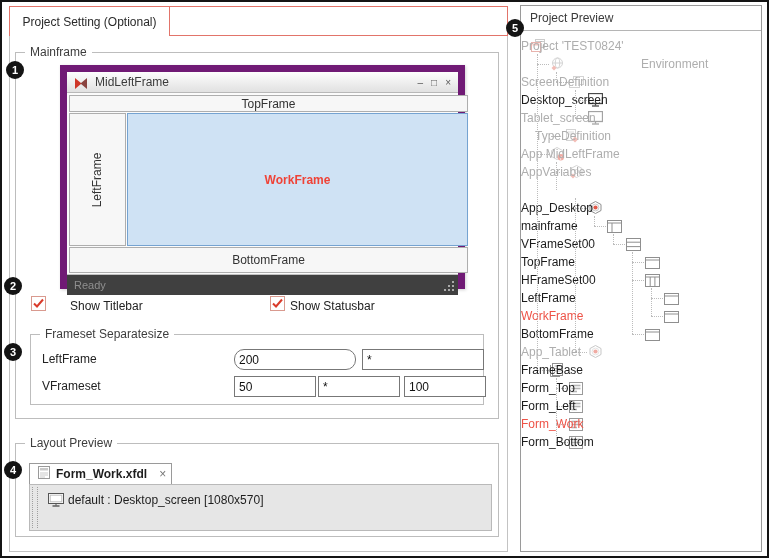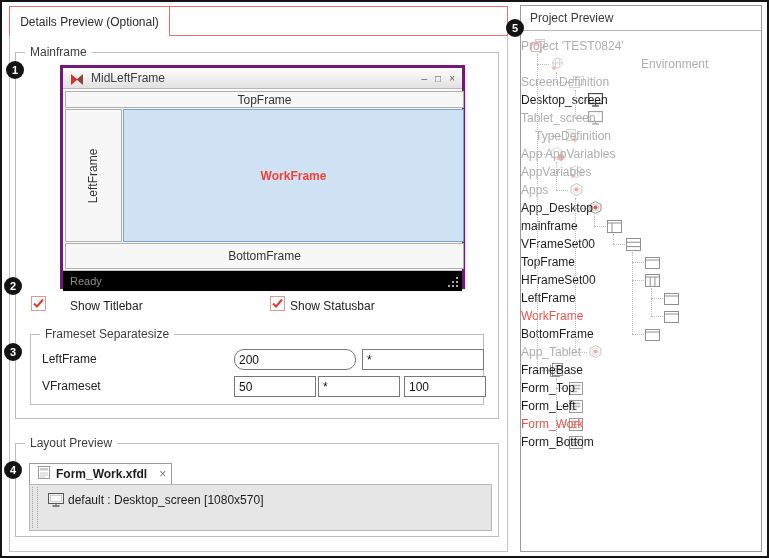--- a/index.html
+++ b/index.html
@@ -21,38 +21,38 @@
 
   
   .fs{position:absolute;box-sizing:border-box;border:1px solid #bdbdbd;background:transparent;}
   .fs-legend{position:absolute;top:-8px;left:9px;background:#fff;padding:0 5px;font-size:12px;color:#3d3d3d;line-height:14px;}
   .fs-mainframe{left:13px;top:50px;width:484px;height:367px;}
   .fs-sep{left:28px;top:332px;width:454px;height:71px;}
   .fs-layout{left:13px;top:441px;width:484px;height:94px;}
 
   
   .pwin{position:absolute;left:58px;top:63px;width:405px;height:224px;box-sizing:border-box;
-    border:3px solid #701a75;background:#fbfbfb;box-shadow:1px 1px 3px rgba(0,0,0,.18);}
+    border:7px solid #701a75;background:#fbfbfb;box-shadow:1px 1px 3px rgba(0,0,0,.18);}
   .ptitle{position:absolute;left:0;top:0;width:100%;height:21px;box-sizing:border-box;
     background:linear-gradient(#fdfdfd,#e1e1e1);border-bottom:1px solid #b8b8b8;}
   .ptitle .ticon{position:absolute;left:7px;top:4px;}
   .ptitle .ttext{position:absolute;left:28px;top:0;line-height:21px;font-size:12px;color:#3b3b3b;}
   .pctrls{position:absolute;right:7px;top:0;height:21px;display:flex;align-items:center;gap:8px;
     font-size:10px;color:#5a5a5a;}
   .pctrls span{cursor:default;line-height:21px;}
   .band{position:absolute;box-sizing:border-box;background:#f7f7f7;border:1px solid #aeaeae;
     display:flex;align-items:center;justify-content:center;font-size:12px;color:#333;}
   .b-top{left:2px;top:23px;width:399px;height:17px;}
   .b-left{left:2px;top:41px;width:57px;height:133px;}
   .b-left span{transform:rotate(-90deg);white-space:nowrap;}
   .b-work{left:60px;top:41px;width:341px;height:133px;background:#cfe2f4;border:1px solid #75a3d1;
     font-weight:bold;color:#ef4337;}
   .b-bottom{left:2px;top:175px;width:399px;height:26px;}
   .pstatus{position:absolute;left:0;top:202px;width:100%;height:21px;box-sizing:border-box;
-    background:#000000;border-top:1px solid #c2c2c2;font-size:11px;color:#8f8f8f;}
+    background:#404040;border-top:1px solid #c2c2c2;font-size:11px;color:#8f8f8f;}
   .pstatus .stext{position:absolute;left:7px;top:0;line-height:20px;}
   .grip{position:absolute;right:4px;bottom:4px;width:2px;height:2px;background:#aaa;
     box-shadow:0 -4px #aaa,0 -8px #aaa,-4px 0 #aaa,-8px 0 #aaa,-4px -4px #aaa;}
 
   
   .cbrow{position:absolute;display:flex;align-items:center;gap:5px;height:15px;}
   .cb1{left:29px;top:296px;gap:24px;} .cb2{left:268px;top:296px;}
   .cblabel{font-size:12px;color:#222;}
 
   
@@ -94,21 +94,21 @@
     font-size:11px;font-weight:bold;display:flex;align-items:center;justify-content:center;z-index:60;}
   .m1{left:4px;top:59px;} .m2{left:2px;top:275px;} .m3{left:2px;top:341px;}
   .m4{left:2px;top:459px;} .m5{left:504px;top:17px;}
 </style>
 </head>
 <body>
 
 <div class="screen">
 
   <div class="tabstrip">
-    <div class="tab tab-2">Details Preview (Optional)</div>
+    <div class="tab tab-2">Project Setting (Optional)</div>
     <div class="tab-filler"></div>
   </div>
 
   <div class="left-pane"></div>
 
   <div class="fs fs-mainframe">
     <span class="fs-legend">Mainframe</span>
   </div>
 
   <div class="pwin">
@@ -262,42 +262,33 @@
           <span class="tlabel">TypeDefinition</span>
         </div>
 
         <div class="trow dim" style="top: 139px;">
           <span class="stub" style="left: 16px; width: 12px;"></span>
           <span class="ticn" style="left: 29px;"><svg width="15" height="14" viewBox="0 0 15 14">
               <path d="M7 0.5 L12.5 3.5 L12.5 9.5 L7 12.5 L1.5 9.5 L1.5 3.5 Z" fill="#fff" stroke="#a8a8a8"></path>
               <circle cx="10.8" cy="10.3" r="3.2" fill="#e05a4a"></circle>
               <text x="10.8" y="12.5" font-size="6" fill="#fff" text-anchor="middle" font-family="serif" font-style="italic">i</text>
             </svg></span>
-          <span class="tlabel">App AppVariables</span>
+          <span class="tlabel">App MidLeftFrame</span>
         </div>
 
         <div class="trow dim" style="top: 157px;">
           <span class="stub" style="left: 35px; width: 12px;"></span>
           <span class="ticn" style="left: 48px;"><svg width="15" height="14" viewBox="0 0 15 14">
               <path d="M7.5 0.5 L13 3.5 L13 9.5 L7.5 12.5 L2 9.5 L2 3.5 Z" fill="#fff" stroke="#a8a8a8"></path>
               <circle cx="7.5" cy="6.5" r="2" fill="none" stroke="#a8a8a8"></circle>
               <path d="M4 8.5 L6.5 11 L4 13.5 L1.5 11 Z" fill="#e77e70"></path>
             </svg></span>
           <span class="tlabel">AppVariables</span>
         </div>
 
-        <div class="trow dim" style="top: 175px;">
-          <span class="stub" style="left: 35px; width: 12px;"></span>
-          <span class="ticn" style="left: 48px;"><svg width="15" height="14" viewBox="0 0 15 14">
-              <path d="M7.5 0.5 L13 3.5 L13 9.5 L7.5 12.5 L2 9.5 L2 3.5 Z" fill="#fff" stroke="#8f8f8f"></path>
-              <circle cx="7.5" cy="6.5" r="3.4" fill="none" stroke="#cccccc"></circle>
-              <circle cx="7.5" cy="6.5" r="2.1" fill="#e05a4a"></circle>
-            </svg></span>
-          <span class="tlabel">Apps</span>
-        </div>
 
         <div class="trow normal" style="top: 193px;">
           <span class="stub" style="left: 54px; width: 12px;"></span>
           <span class="ticn" style="left: 67px;"><svg width="15" height="14" viewBox="0 0 15 14">
               <path d="M7.5 0.5 L13 3.5 L13 9.5 L7.5 12.5 L2 9.5 L2 3.5 Z" fill="#fff" stroke="#8f8f8f"></path>
               <circle cx="7.5" cy="6.5" r="3.4" fill="none" stroke="#cccccc"></circle>
               <circle cx="7.5" cy="6.5" r="2.1" fill="#e05a4a"></circle>
             </svg></span>
           <span class="tlabel">App_Desktop</span>
         </div>

